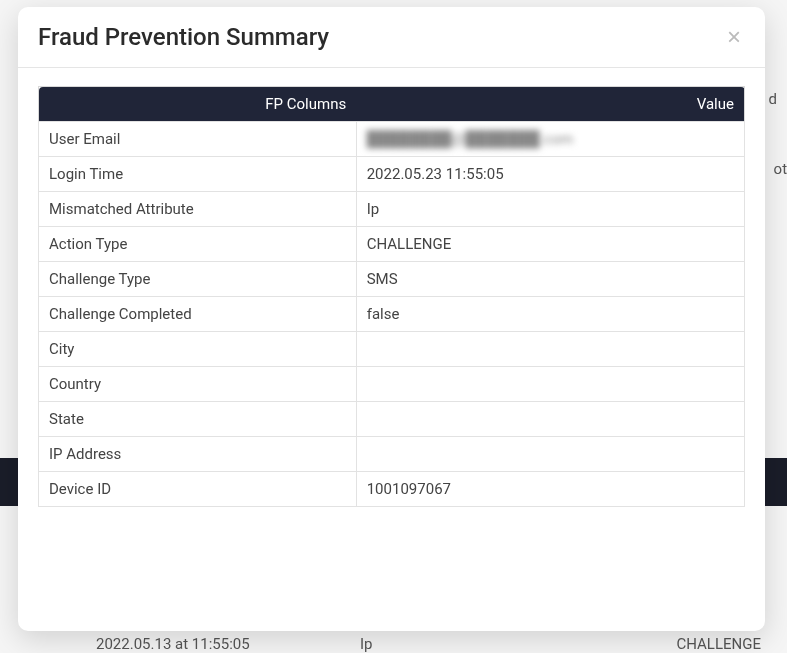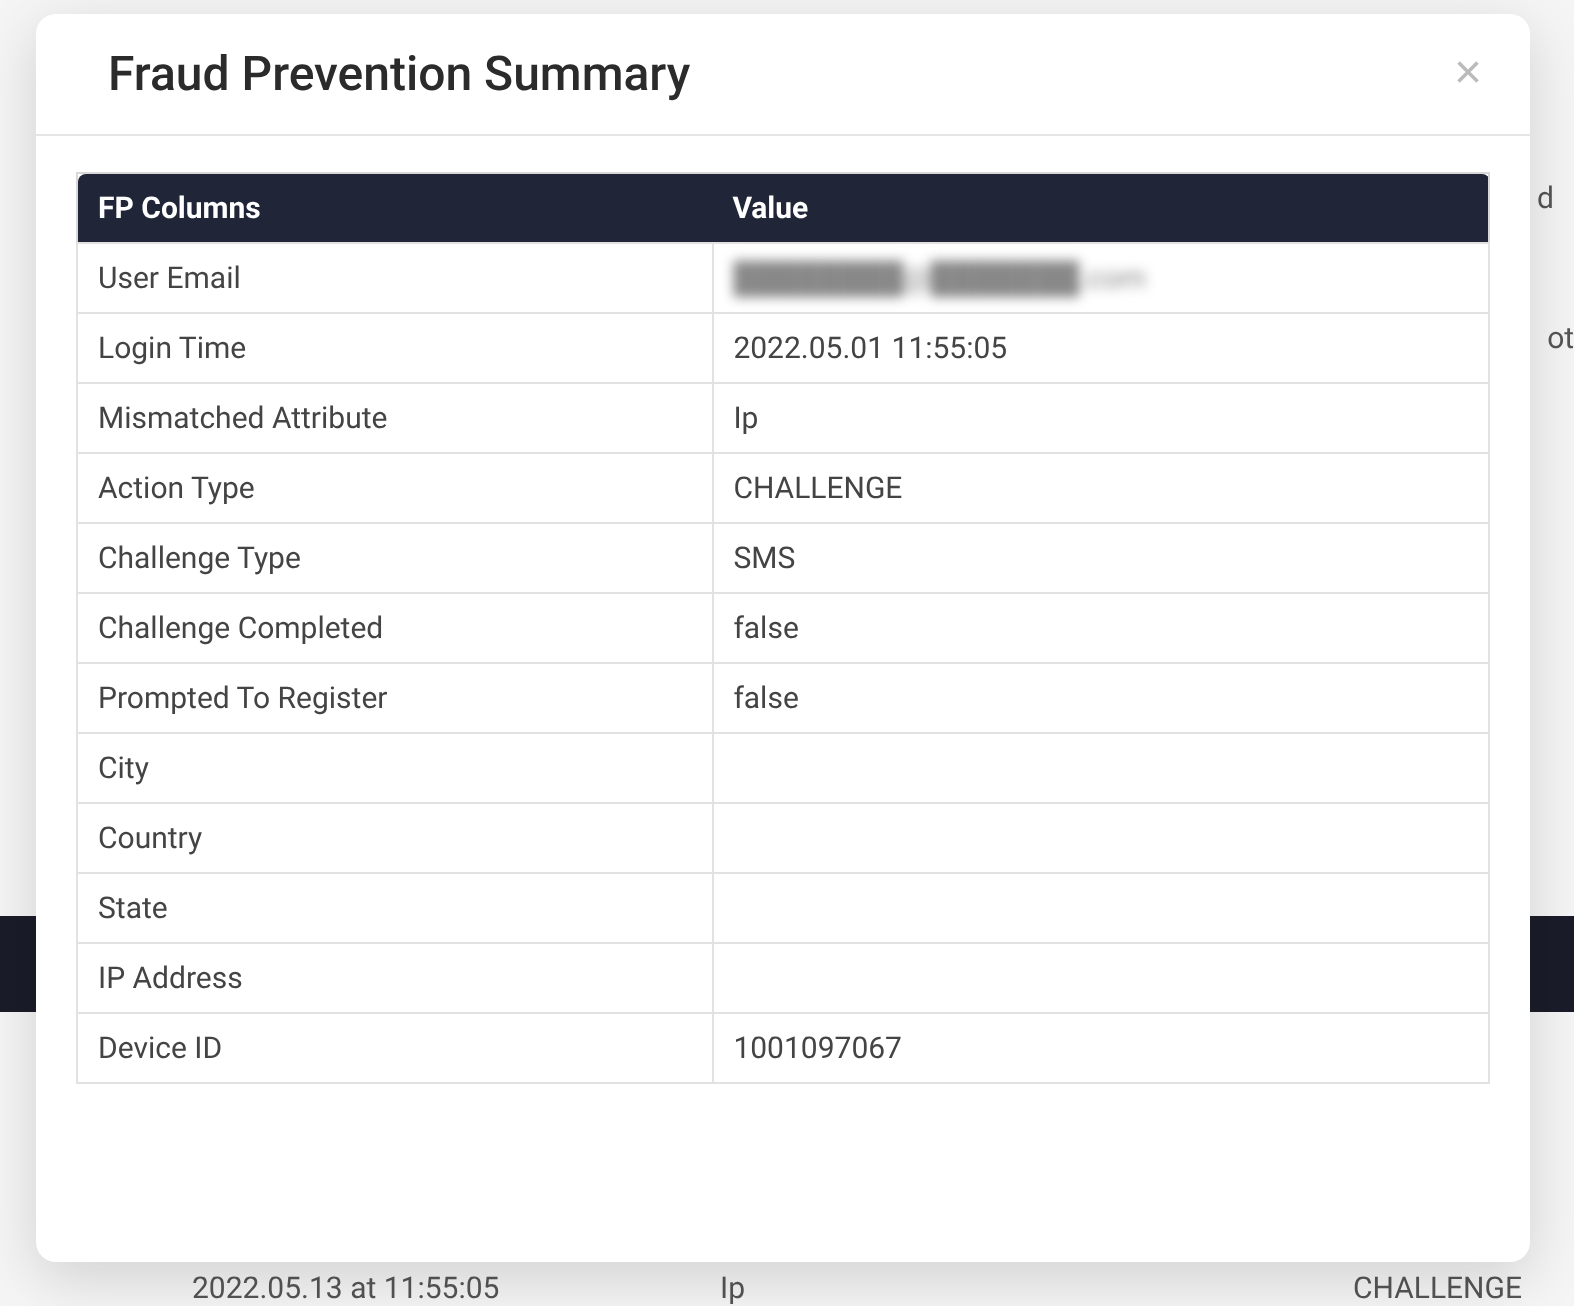--- a/index.html
+++ b/index.html
@@ -65,21 +65,21 @@
     border-radius: 10px;
     box-shadow: 0 8px 30px rgba(0,0,0,0.15);
     display: flex;
     flex-direction: column;
     overflow: hidden;
   }
   .modal-header {
     display: flex;
     align-items: center;
     justify-content: space-between;
-    padding: 16px 20px 16px 36px;
+    padding: 16px 20px 16px 20px;
     border-bottom: 1px solid #e5e5e5;
   }
   .modal-title {
     font-size: 24px;
     font-weight: 500;
     color: #2b2b2b;
   }
   .close-btn {
     background: none;
     border: none;
@@ -97,23 +97,23 @@
   }
   table {
     width: 100%;
     border-collapse: collapse;
     border: 1px solid #d8d8d8;
     font-size: 15px;
   }
   thead th {
     background: #202538;
     color: #fff;
-    text-align: left;
+    text-align: right;
     padding: 8px 10px;
-    font-weight: 700;
+    font-weight: 400;
     font-size: 15px;
   }
   thead th:first-child {
     border-top-left-radius: 4px;
   }
   thead th:last-child {
     border-top-right-radius: 4px;
   }
   tbody td {
     padding: 8px 10px;
@@ -158,40 +158,36 @@
           <th>Value</th>
         </tr>
       </thead>
       <tbody id="table-body">
       <tr>
             <td>User Email</td>
             <td><span class="blurred">████████@███████.com</span></td>
           </tr>
           <tr>
             <td>Login Time</td>
-            <td>2022.05.01 11:55:05</td>
+            <td>2022.05.23 11:55:05</td>
           </tr>
           <tr>
             <td>Mismatched Attribute</td>
             <td>Ip</td>
           </tr>
           <tr>
             <td>Action Type</td>
             <td>CHALLENGE</td>
           </tr>
           <tr>
             <td>Challenge Type</td>
             <td>SMS</td>
           </tr>
           <tr>
             <td>Challenge Completed</td>
-            <td>false</td>
-          </tr>
-          <tr>
-            <td>Prompted To Register</td>
             <td>false</td>
           </tr>
           <tr>
             <td>City</td>
             <td></td>
           </tr>
           <tr>
             <td>Country</td>
             <td></td>
           </tr>

